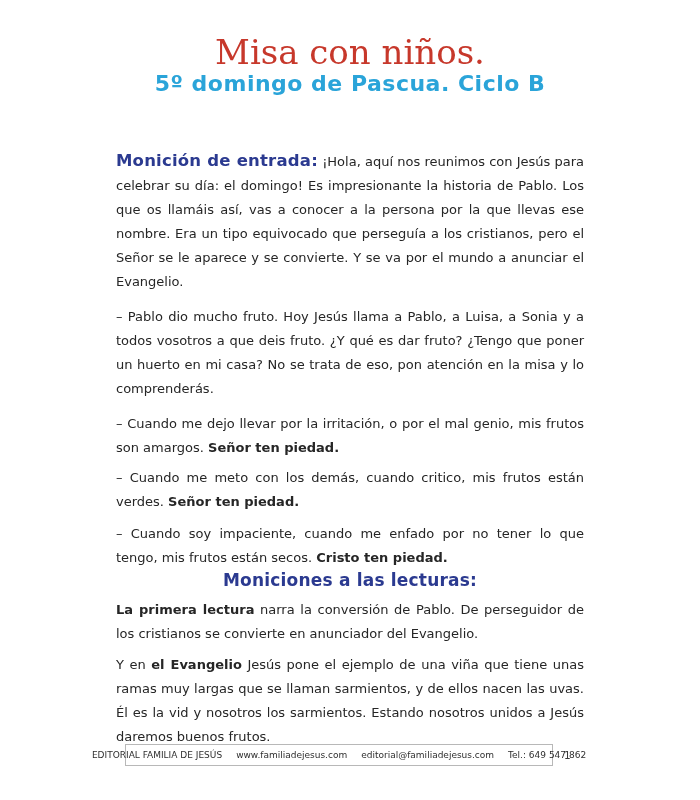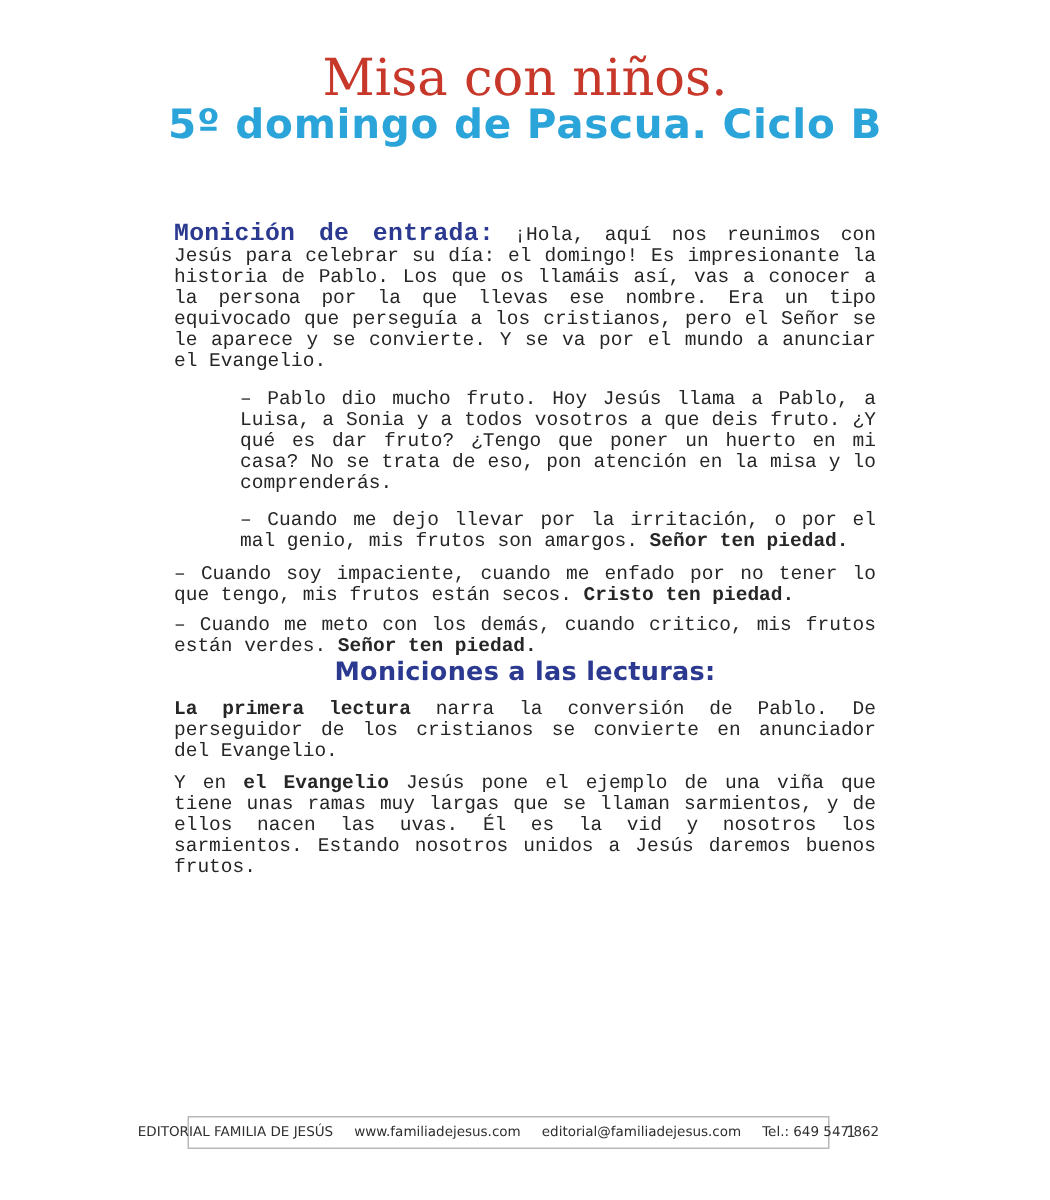--- a/index.html
+++ b/index.html
@@ -26,54 +26,53 @@
   .doc-title{
     margin:0;
     font-family:"DejaVu Serif", serif;
     font-weight:500;
     font-size:34px;
     line-height:32px;
     color:var(--title-red);
   }
   .doc-subtitle{
     margin:3px 0 0 0;
-    font-size:27px;
+    font-size:22px;
     line-height:25px;
     font-weight:bold;
     color:var(--subtitle-blue);
     letter-spacing:0.5px;
   }
   
   .content{
     width:468px;
     margin:53px auto 0 auto;
     text-align:justify;
   }
   .para{
     margin:0;
     font-size:13px;
-    line-height:14px;
+    line-height:24px;
     color:var(--text-black);
-    font-family:Liberation Mono, monospace;
   }
   .sec-head{
     font-weight:bold;
     font-size:16.5px;
     color:var(--heading-blue);
     letter-spacing:0.2px;
   }
   h3.sec-head{
     display:block;
     margin:0;
     font-size:17px;
     line-height:20px;
     text-align:center;
   }
   .bold{font-weight:bold;}
-  .mt11{margin-top:11px;margin-left:44px;}
+  .mt11{margin-top:11px;}
   .mt36{margin-top:36px;}
   .mt8{margin-top:8px;}
   .mt6{margin-top:6px;}
   .mt9{margin-top:9px;}
   .mt7{margin-top:7px;}
   .mt38{margin-top:38px;}
   
   .footer{
     position:absolute;
     left:0;top:744px;width:700px;height:30px;
@@ -110,23 +109,23 @@
 
   <main class="content">
 
     <p class="para"><span class="sec-head">Monición de entrada:</span><span> ¡Hola, aquí nos reunimos con Jesús para celebrar su día: el domingo! Es impresionante la historia de Pablo. Los que os llamáis así, vas a conocer a la persona por la que llevas ese nombre. Era un tipo equivocado que perseguía a los cristianos, pero el Señor se le aparece y se convierte. Y se va por el mundo a anunciar el Evangelio.</span></p>
 
     <p class="para mt11">– Pablo dio mucho fruto. Hoy Jesús llama a Pablo, a Luisa, a Sonia y a todos vosotros a que deis fruto. ¿Y qué es dar fruto? ¿Tengo que poner un huerto en mi casa? No se trata de eso, pon atención en la misa y lo comprenderás.</p>
 
 
     <p class="para mt11"><span>– Cuando me dejo llevar por la irritación, o por el mal genio, mis frutos son amargos. </span><span class="bold">Señor ten piedad.</span></p>
 
+    <p class="para mt6"><span>– Cuando me meto con los demás, cuando critico, mis frutos están verdes. </span><span class="bold">Señor ten piedad.</span></p>
+
     <p class="para mt8"><span>– Cuando soy impaciente, cuando me enfado por no tener lo que tengo, mis frutos están secos. </span><span class="bold">Cristo ten piedad.</span></p>
-
-    <p class="para mt6"><span>– Cuando me meto con los demás, cuando critico, mis frutos están verdes. </span><span class="bold">Señor ten piedad.</span></p>
 
     <h3 class="sec-head mt38">Moniciones a las lecturas:</h3>
 
     <p class="para mt8"><span class="bold">La primera lectura</span><span> narra la conversión de Pablo. De perseguidor de los cristianos se convierte en anunciador del Evangelio.</span></p>
 
 
     <p class="para mt7"><span>Y en </span><span class="bold">el Evangelio</span><span> Jesús pone el ejemplo de una viña que tiene unas ramas muy largas que se llaman sarmientos, y de ellos nacen las uvas. Él es la vid y nosotros los sarmientos. Estando nosotros unidos a Jesús daremos buenos frutos.</span></p>
 
   </main>
 

